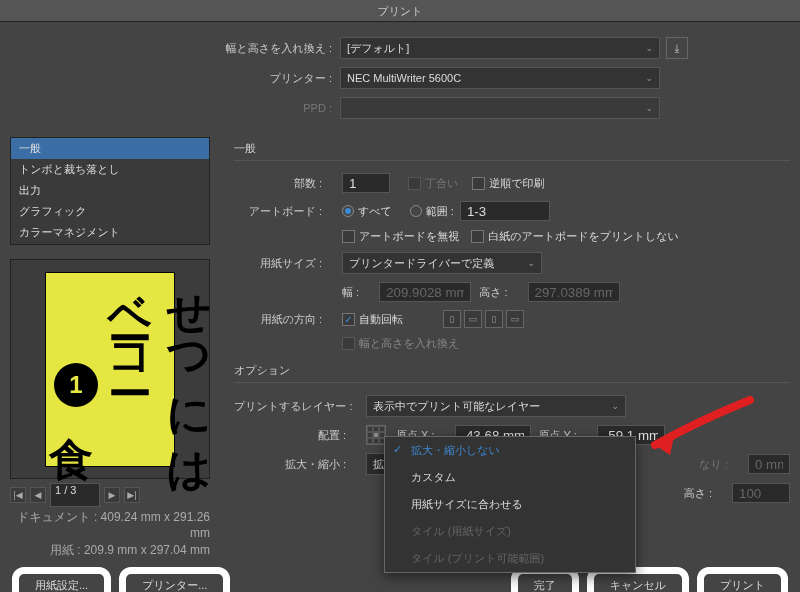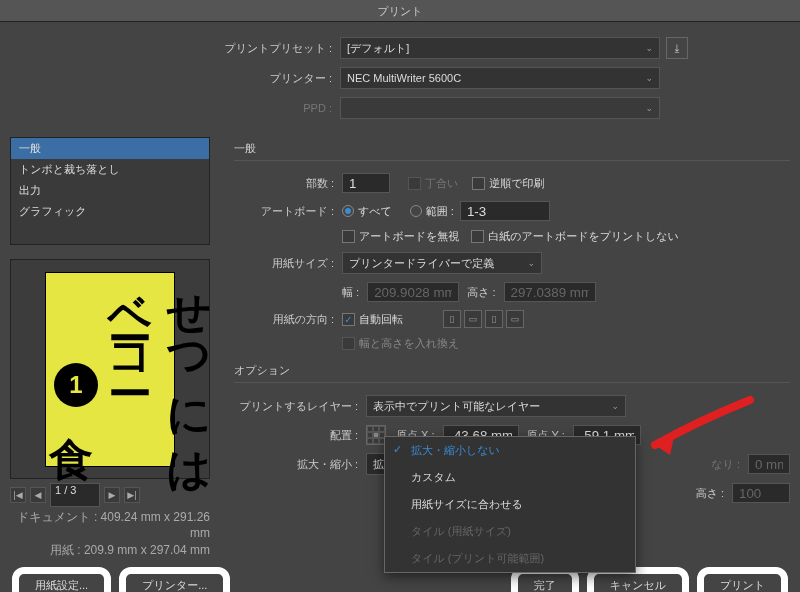--- a/index.html
+++ b/index.html
@@ -165,21 +165,21 @@
   border-bottom: 1px solid #555;
   margin-bottom: 12px;
 }
 .form-row {
   display: flex;
   align-items: center;
   margin-bottom: 8px;
 }
 .form-label {
   text-align: right;
-  padding-right: 8px;
+  padding-right: 20px;
   color: #ccc;
   white-space: nowrap;
 }
 .input-text {
   background: #2a2a2a;
   border: 1px solid #555;
   color: #ddd;
   height: 20px;
   padding: 0 6px;
 }
@@ -279,21 +279,21 @@
 </head>
 <body>
 
 <div class="titlebar">
   <span>プリント</span>
 </div>
 
 <div class="container">
   <div class="top-section">
     <div class="row">
-      <div class="row-label">プリントプリセット :</div>
+      <div class="row-label">幅と高さを入れ換え :</div>
       <div class="select" style="width:320px">
         <span>[デフォルト]</span>
         <span class="chev">⌄</span>
       </div>
       <div class="icon-btn">⤓</div>
     </div>
     <div class="row">
       <div class="row-label">プリンター :</div>
       <div class="select" style="width:320px">
         <span>NEC MultiWriter 5600C</span>
@@ -309,20 +309,21 @@
     </div>
   </div>
 
   <div class="main">
     <div class="left-col">
       <div class="sidebar">
         <div class="sidebar-item selected">一般</div>
         <div class="sidebar-item">トンボと裁ち落とし</div>
         <div class="sidebar-item">出力</div>
         <div class="sidebar-item">グラフィック</div>
+        <div class="sidebar-item">カラーマネジメント</div>
       </div>
 
       <div class="preview">
         <div class="preview-art">
           <div class="circle">1</div>
           <div class="text-vert" style="white-space:pre">せつには
 ベーコー
 　　　食</div>
         </div>
       </div>

